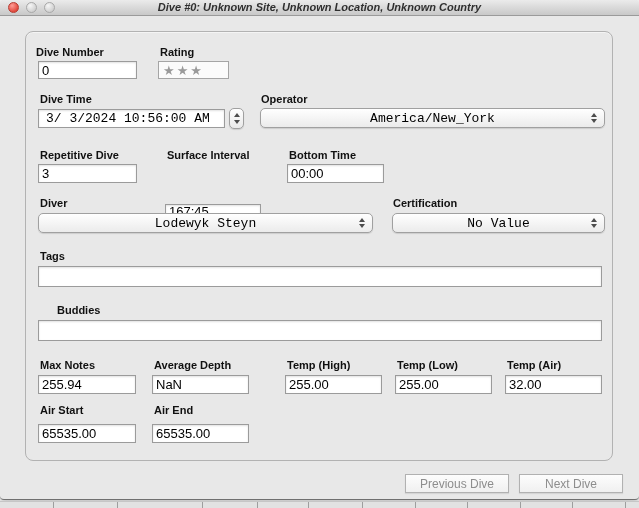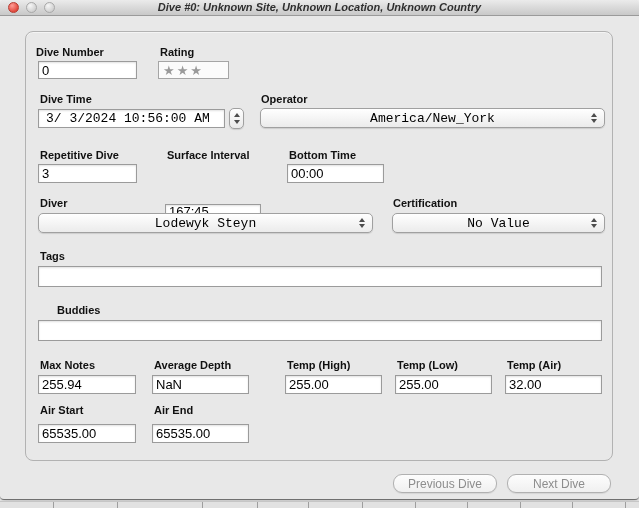--- a/index.html
+++ b/index.html
@@ -66,23 +66,23 @@
     border-right: 3.5px solid transparent; border-top: 4px solid #4c4c4c; }
 
   
   .stepper { position: absolute; width: 15px; height: 21px; border: 1px solid #a0a0a0;
     border-radius: 5px; background: linear-gradient(#ffffff, #e9e9e9); z-index: 2;
     display: flex; flex-direction: column; align-items: center; justify-content: center;
     gap: 3px; box-shadow: 0 1px 1px rgba(0,0,0,.12); }
 
   
   .navbtn { position: absolute; height: 19px; width: 104px; border: 1px solid #b1b1b1;
-    border-radius: 9px; background: linear-gradient(#fdfdfd, #f0f0f0);
+    border-radius: 0; background: linear-gradient(#fdfdfd, #f0f0f0);
     font-family: "Liberation Sans", sans-serif; font-size: 12px; color: #8d8d8d;
-    box-shadow: 0 1px 1px rgba(0,0,0,.08); }
+    box-shadow: 0 1px 1px rgba(0,0,0,.08); margin-left: 12px; }
 
   
   .strip { position: absolute; left: 0; top: 501px; width: 639px; height: 7px;
     background: #e2e2e2; border-top: 1px solid #c6c6c6; }
   .strip .col { position: absolute; top: 0; width: 1px; height: 100%;
     background: #9e9e9e; }
 </style>
 </head>
 <body>
 

